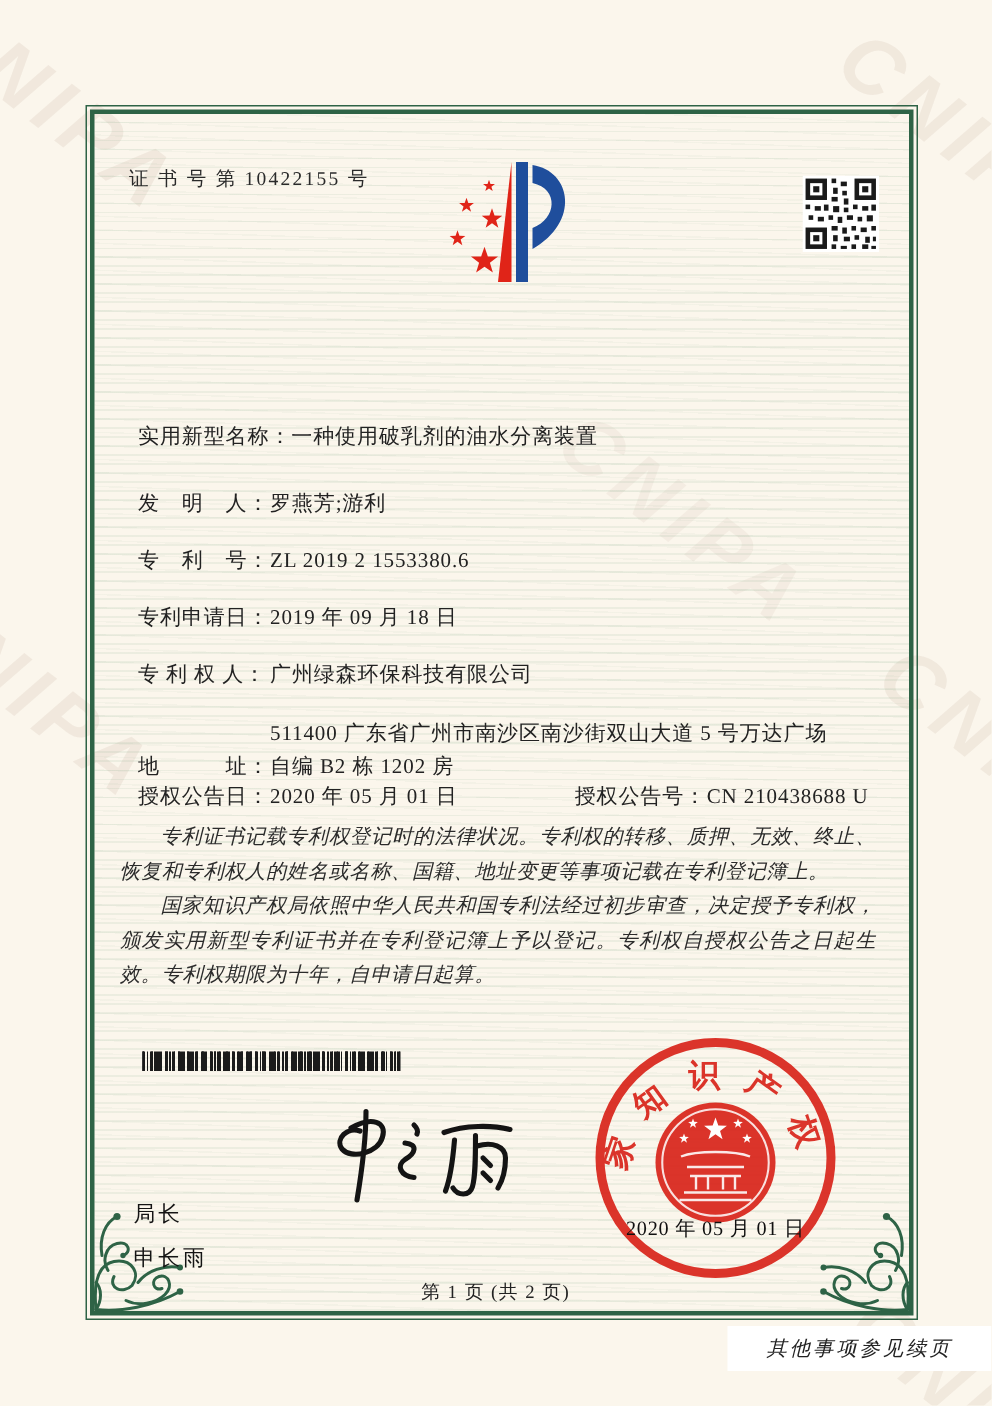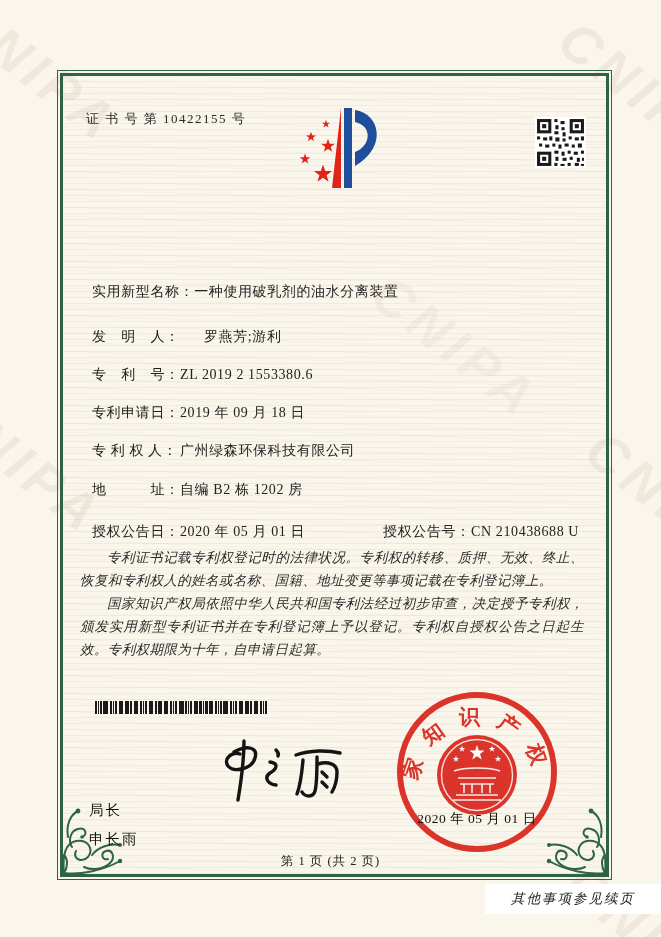--- a/index.html
+++ b/index.html
@@ -66,21 +66,21 @@
   }
   
   .row{
     position:absolute;left:92px;right:70px;
     display:flex;align-items:flex-end;
     font-size:14px;letter-spacing:.6px;color:#222;
     line-height:22px;white-space:nowrap;
   }
   .row .lab{flex:0 0 88px;}
   .row .val{margin-left:0;}
-  .r-name{top:281px;} .r-inv{top:326px;gap:24px;} .r-pat{top:364px;}
+  .r-name{top:281px;} .r-inv{top:326px;} .r-pat{top:364px;}
   .r-file{top:402px;} .r-owner{top:440px;} .r-addr{top:479px;}
   .r-grant{top:521px;}
   .addr-val span{display:block;white-space:normal;}
   .grant-pair2{margin-left:78px;display:flex;}
   
   .legal{
     position:absolute;left:80px;top:546px;width:504px;
     font-size:13.5px;line-height:23px;font-style:italic;
     letter-spacing:.4px;color:#2b2b2b;text-align:justify;
   }
@@ -260,20 +260,21 @@
     <span class="lab">专利申请日：</span>
     <span class="val">2019 年 09 月 18 日</span>
   </div>
   <div class="row r-owner">
     <span class="lab">专 利 权 人：</span>
     <span class="val">广州绿森环保科技有限公司</span>
   </div>
   <div class="row r-addr">
     <span class="lab">地　　　址：</span>
     <span class="val addr-val">
+      <span>511400 广东省广州市南沙区南沙街双山大道 5 号万达广场</span>
       <span>自编 B2 栋 1202 房</span>
     </span>
   </div>
   <div class="row r-grant">
     <span class="lab">授权公告日：</span>
     <span class="val">2020 年 05 月 01 日</span>
     <span class="grant-pair2">
       <span class="lab">授权公告号：</span>
       <span class="val">CN 210438688 U</span>
     </span>

